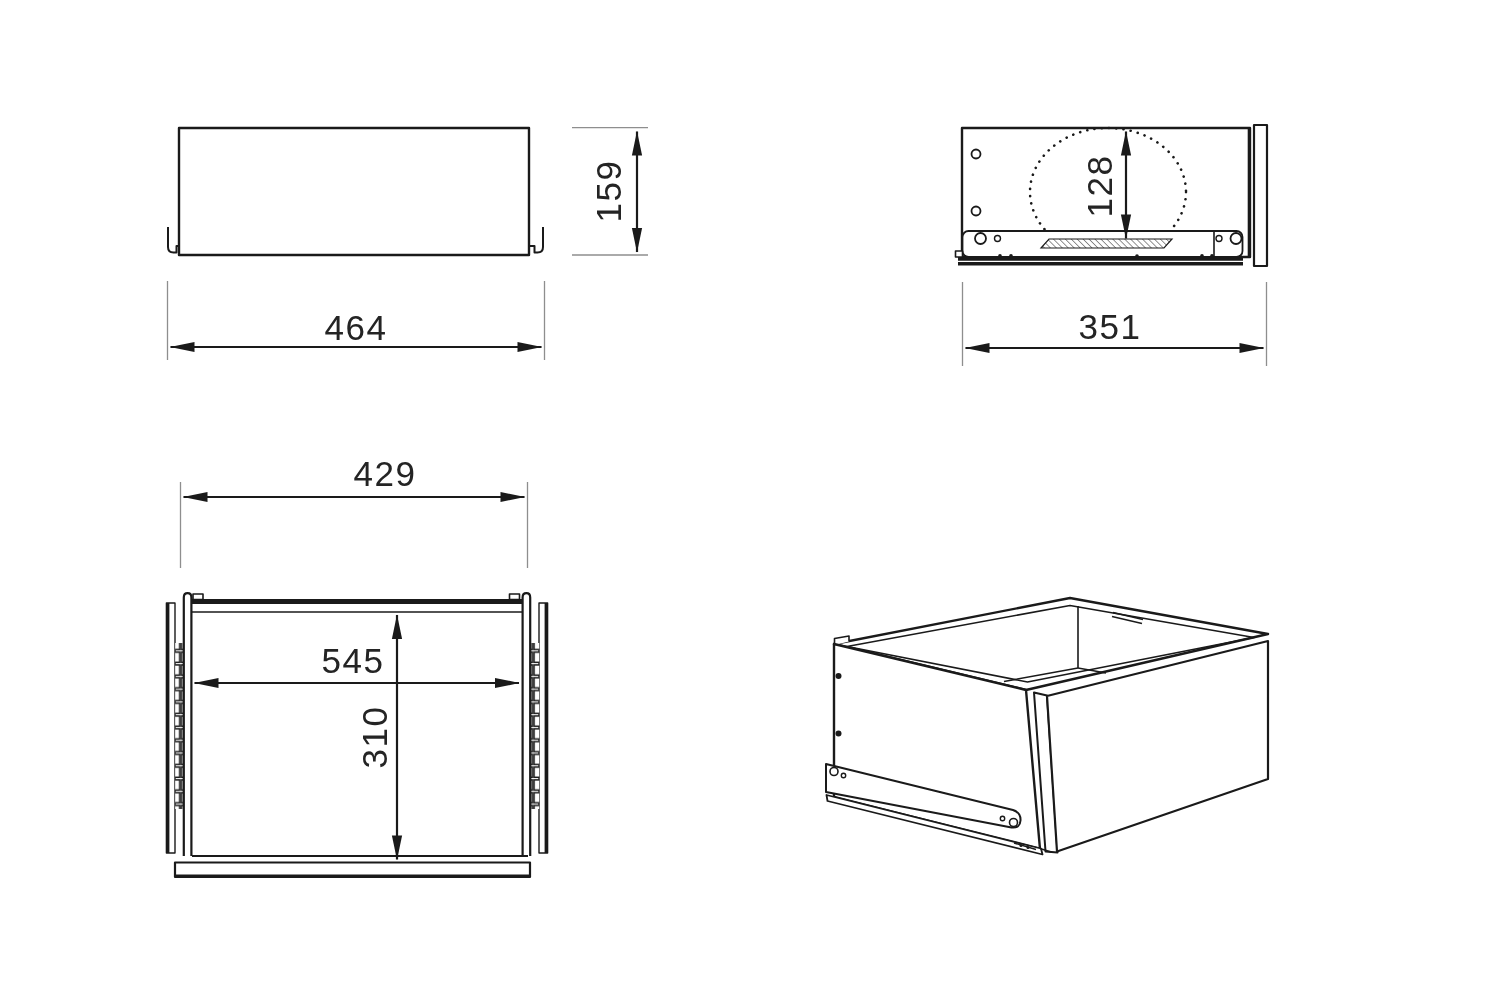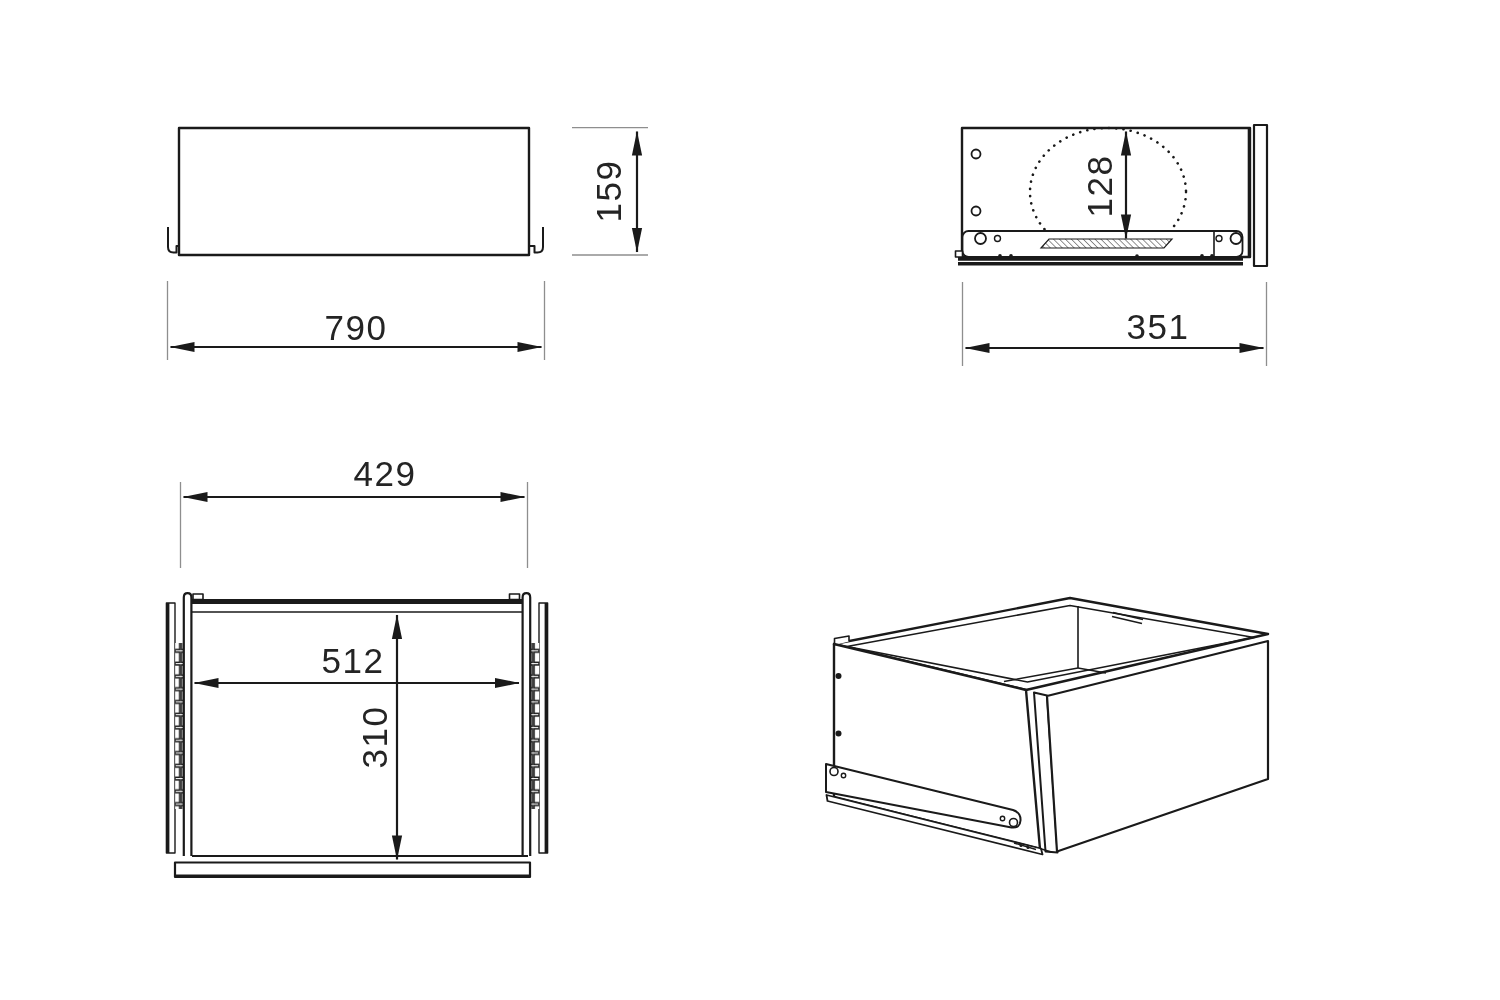--- a/index.html
+++ b/index.html
@@ -141,23 +141,23 @@
     <circle class="s16 wfill" cx="1013.5" cy="822.5" r="4"></circle>
 
     <path class="s18 wfill" d="M826.5,795 L1041,848.5 L1042.5,854.5 L827.5,801 Z"></path>
     <line class="s14" x1="1014" y1="843" x2="1036" y2="849.5"></line>
     <line class="s14" x1="1040" y1="848.5" x2="1051" y2="852"></line>
     <circle cx="1021" cy="845.5" r="1.5" fill="#1a1a1a"></circle>
     <circle cx="1028" cy="847.5" r="1.5" fill="#1a1a1a"></circle>
   </g>
 </svg>
 
-<span class="dim-label" style="left:356px;top:327px;">790</span>
+<span class="dim-label" style="left:356px;top:327px;">464</span>
 <span class="dim-label vert" style="left:608px;top:191px;">159</span>
 
-<span class="dim-label" style="left:1158px;top:326px;">351</span>
+<span class="dim-label" style="left:1110px;top:326px;">351</span>
 <span class="dim-label vert" style="left:1099px;top:186px;">128</span>
 
 <span class="dim-label" style="left:356px;top:473px;margin-left:29px;">429</span>
-<span class="dim-label" style="left:353px;top:660px;">512</span>
+<span class="dim-label" style="left:353px;top:660px;">545</span>
 <span class="dim-label vert" style="left:374px;top:737px;">310</span>
 
 </div>
 
 </body></html>

